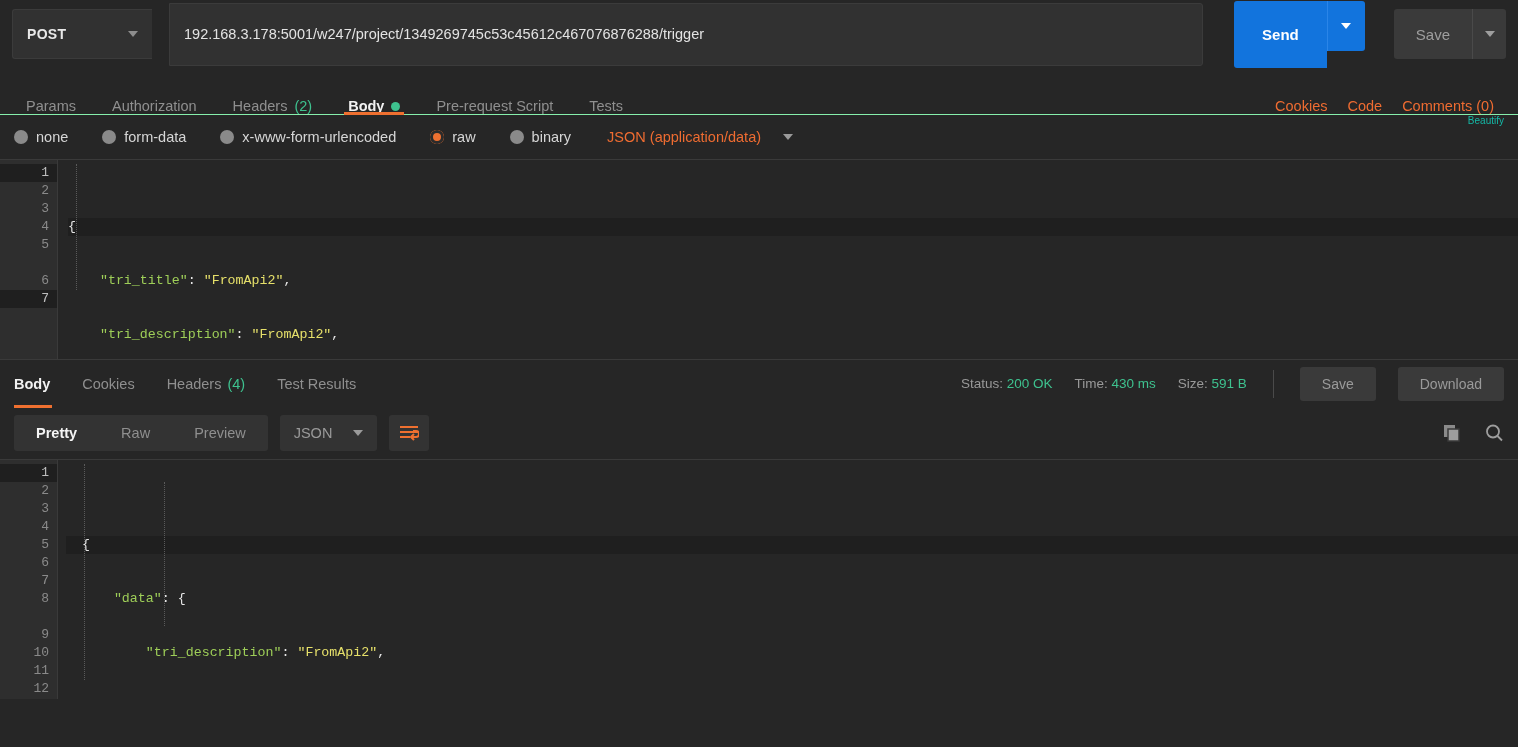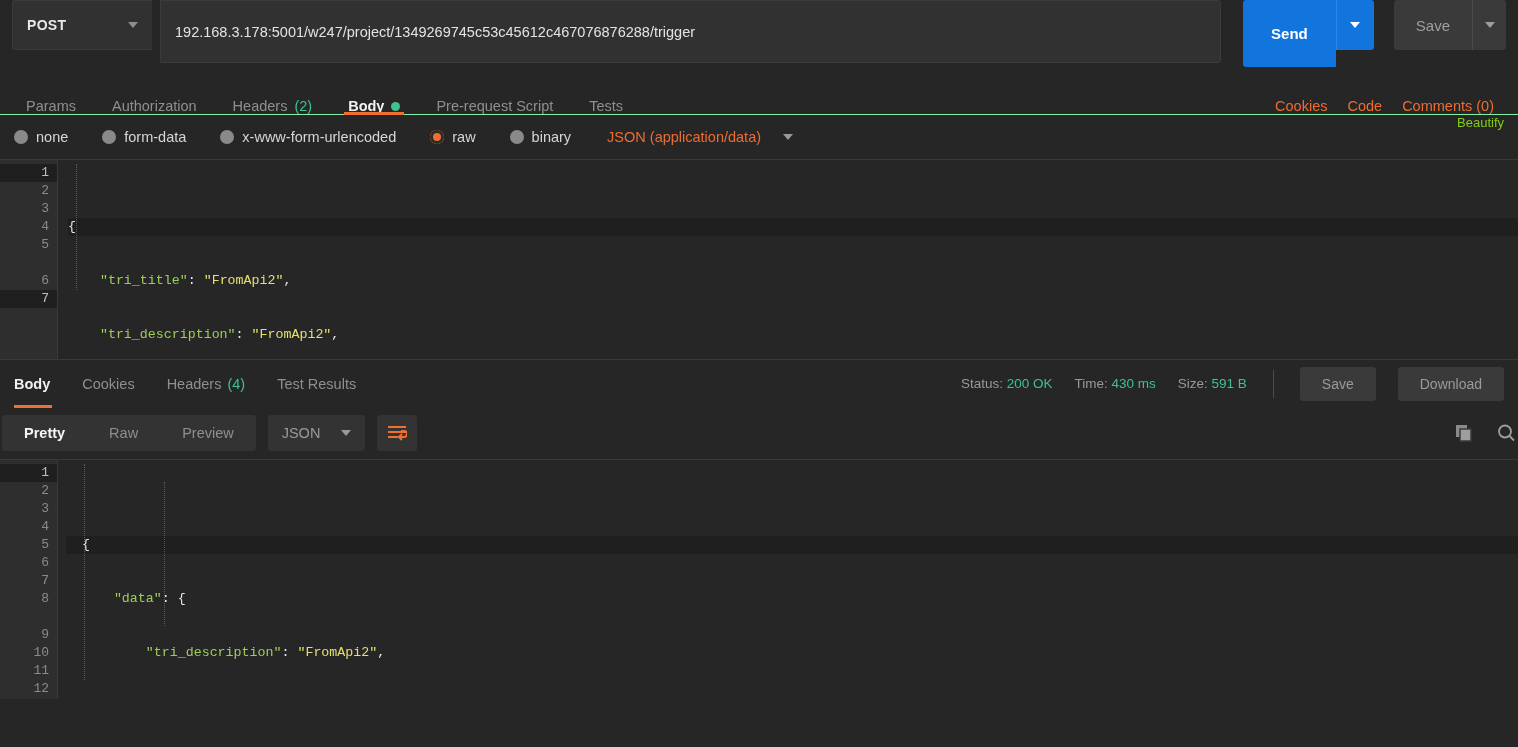--- a/index.html
+++ b/index.html
@@ -8,23 +8,23 @@
     background: #262626;
     font-family: "Liberation Sans", sans-serif;
     color: #d8d8d8;
     overflow: hidden;
   }
 
   
   .urlbar {
     height: 68px;
     display: flex;
-    align-items: flex-start;
+    align-items: center;
     padding: 0 12px;
-    gap: 8px;
+    gap: 17px;
     background: #262626;
   }
   .method-box {
     width: 140px; height: 50px;
     background: #313131;
     border: 1px solid #3b3b3b;
     border-right: none;
     border-radius: 3px 0 0 3px;
     display: flex; align-items: center;
     padding: 0 14px;
@@ -116,21 +116,21 @@
   }
   .radio-item { display: flex; align-items: center; gap: 8px; margin-right: 26px; cursor: pointer; }
   .radio {
     width: 14px; height: 14px; border-radius: 50%;
     background: #8a8a8a;
   }
   .radio.on { background: #ef7030; box-shadow: inset 0 0 0 3px #2b2b2b, inset 0 0 0 7px #ef7030; }
   .radio-label { font-size: 14.5px; color: #d6d6d6; }
   .json-sel { display: flex; align-items: center; gap: 22px; cursor: pointer; margin-left: 2px; }
   .json-sel .caret-dn { border-top-color: #9a9a9a; }
-  .beautify { margin-left: auto; color: #84cc16; font-size: 13px; cursor: pointer; }
+  .beautify { margin-left: auto; color: #14b8a6; font-size: 10px; cursor: pointer; }
 
   
   .editor {
     background: #262626;
     display: flex;
     font-family: "Liberation Mono", monospace;
     font-size: 13.3px;
     line-height: 18px;
     border-top: 1px solid #3a3a3a;
     overflow: hidden;
@@ -195,21 +195,21 @@
   .gbtn {
     background: #3a3a3a; color: #9a9a9a;
     border: none; border-radius: 3px;
     height: 34px; padding: 0 22px;
     font-family: inherit; font-size: 14px; cursor: pointer;
   }
 
   
   .resp-toolbar {
     height: 52px; display: flex; align-items: center;
-    padding: 0 2px; gap: 12px;
+    padding: 0 14px; gap: 12px;
   }
   .seg {
     display: flex; background: #333; border-radius: 3px; height: 36px; overflow: hidden;
   }
   .seg-item {
     display: flex; align-items: center; padding: 0 22px;
     font-size: 14.5px; color: #8f8f8f; cursor: pointer;
   }
   .seg-item.active { color: #f5f5f5; font-weight: bold; }
   .fmt-sel {

